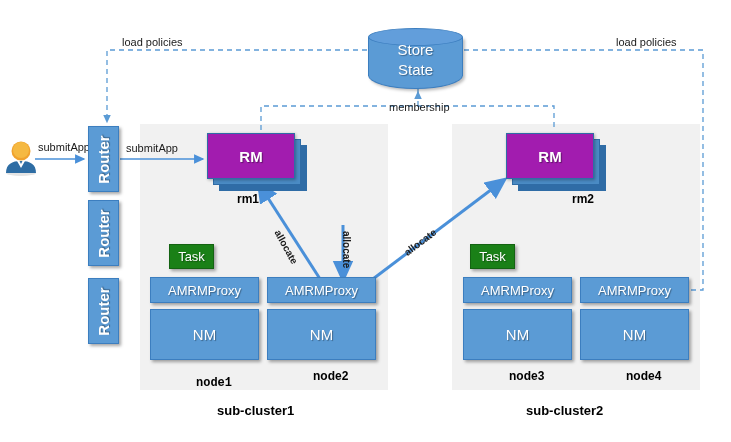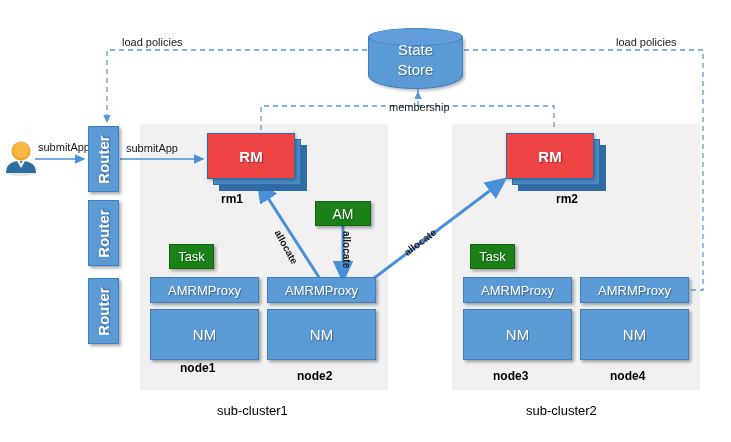--- a/index.html
+++ b/index.html
@@ -67,21 +67,21 @@
   .rmstack .layer {
     position: absolute;
     background: #5b9bd5;
     border: 1px solid #2f6ca6;
     box-sizing: border-box;
   }
   .rmstack .front {
     position: absolute;
     left: 0; top: 0;
     width: 88px; height: 46px;
-    background: #ef4444;
+    background: #a21caf;
     border: 1px solid #2f6ca6;
     box-sizing: border-box;
     display: flex;
     align-items: center;
     justify-content: center;
     color: #fff;
     font-size: 15px;
     font-weight: bold;
     text-shadow: 1px 1px 1px rgba(0,0,0,0.4);
     box-shadow: 1px 1px 3px rgba(0,0,0,0.3);
@@ -127,25 +127,26 @@
     font-size: 11px;
     color: #1a1a1a;
     white-space: nowrap;
   }
   .lbl-bold {
     position: absolute;
     font-size: 12px;
     font-weight: bold;
     color: #000000;
     white-space: nowrap;
+    margin-left: 16px;
   }
   .lbl-cluster {
     position: absolute;
     font-size: 13px;
-    font-weight: normal;
+    font-weight: bold;
     color: #000000;
     white-space: nowrap;
   }
   .lbl-rot {
     position: absolute;
     font-size: 10px;
     color: #1a1a1a;
     white-space: nowrap;
     font-weight: bold;
   }
@@ -225,57 +226,54 @@
   <div class="lbl" style="left:126px; top:142px;">submitApp</div>
 
   <div class="lbl" style="left:122px; top:36px;">load policies</div>
   <div class="lbl" style="left:616px; top:36px;">load policies</div>
   <div class="lbl" style="left:389px; top:101px;">membership</div>
 
   <div class="cyl" style="left:368px; top:28px; width:95px; height:62px;">
     <div class="cyl-body"></div>
     <div class="cyl-top"></div>
     <div class="cyl-label">
+      <div>Store</div>
       <div>State</div>
-      <div>Store</div>
     </div>
   </div>
 
   <div class="rmstack" style="left:207px; top:133px; width:104px; height:58px;">
     <div class="layer" style="left:12px; top:12px; width:88px; height:46px; background:#2f6ca6;"></div>
     <div class="layer" style="left:6px; top:6px; width:88px; height:46px; background:#4a8bc4;"></div>
     <div class="front">RM</div>
   </div>
   <div class="lbl-bold" style="left:221px; top:192px;">rm1</div>
 
   <div class="rmstack" style="left:506px; top:133px; width:104px; height:58px;">
     <div class="layer" style="left:12px; top:12px; width:88px; height:46px; background:#2f6ca6;"></div>
     <div class="layer" style="left:6px; top:6px; width:88px; height:46px; background:#4a8bc4;"></div>
     <div class="front">RM</div>
   </div>
   <div class="lbl-bold" style="left:556px; top:192px;">rm2</div>
 
-  <div class="abs greenbox" style="left:315px; top:201px; width:56px; height:25px; font-size:14px;">
-    <span>AM</span>
-  </div>
 
   <div class="lbl-rot" style="left:282px; top:228px; transform:rotate(61deg); transform-origin:left top;">allocate</div>
   <div class="lbl-rot" style="left:352px; top:231px; transform:rotate(90deg); transform-origin:left top;">allocate</div>
   <div class="lbl-rot" style="left:402px; top:249px; transform:rotate(-37deg); transform-origin:left top;">allocate</div>
 
   <div class="abs greenbox" style="left:169px; top:244px; width:45px; height:25px; font-size:13px;">
     <span>Task</span>
   </div>
   <div class="abs bluebox" style="left:150px; top:277px; width:109px; height:26px; font-size:13px;">
     <span>AMRMProxy</span>
   </div>
   <div class="abs bluebox" style="left:150px; top:309px; width:109px; height:51px; font-size:15px;">
     <span>NM</span>
   </div>
-  <div class="lbl-bold" style="left:180px; top:361px;">node1</div>
+  <div class="lbl-bold" style="left:180px; top:376px;font-family:Liberation Mono, monospace;">node1</div>
 
   <div class="abs bluebox" style="left:267px; top:277px; width:109px; height:26px; font-size:13px;">
     <span>AMRMProxy</span>
   </div>
   <div class="abs bluebox" style="left:267px; top:309px; width:109px; height:51px; font-size:15px;">
     <span>NM</span>
   </div>
   <div class="lbl-bold" style="left:297px; top:369px;">node2</div>
 
   <div class="lbl-cluster" style="left:217px; top:403px;">sub-cluster1</div>

